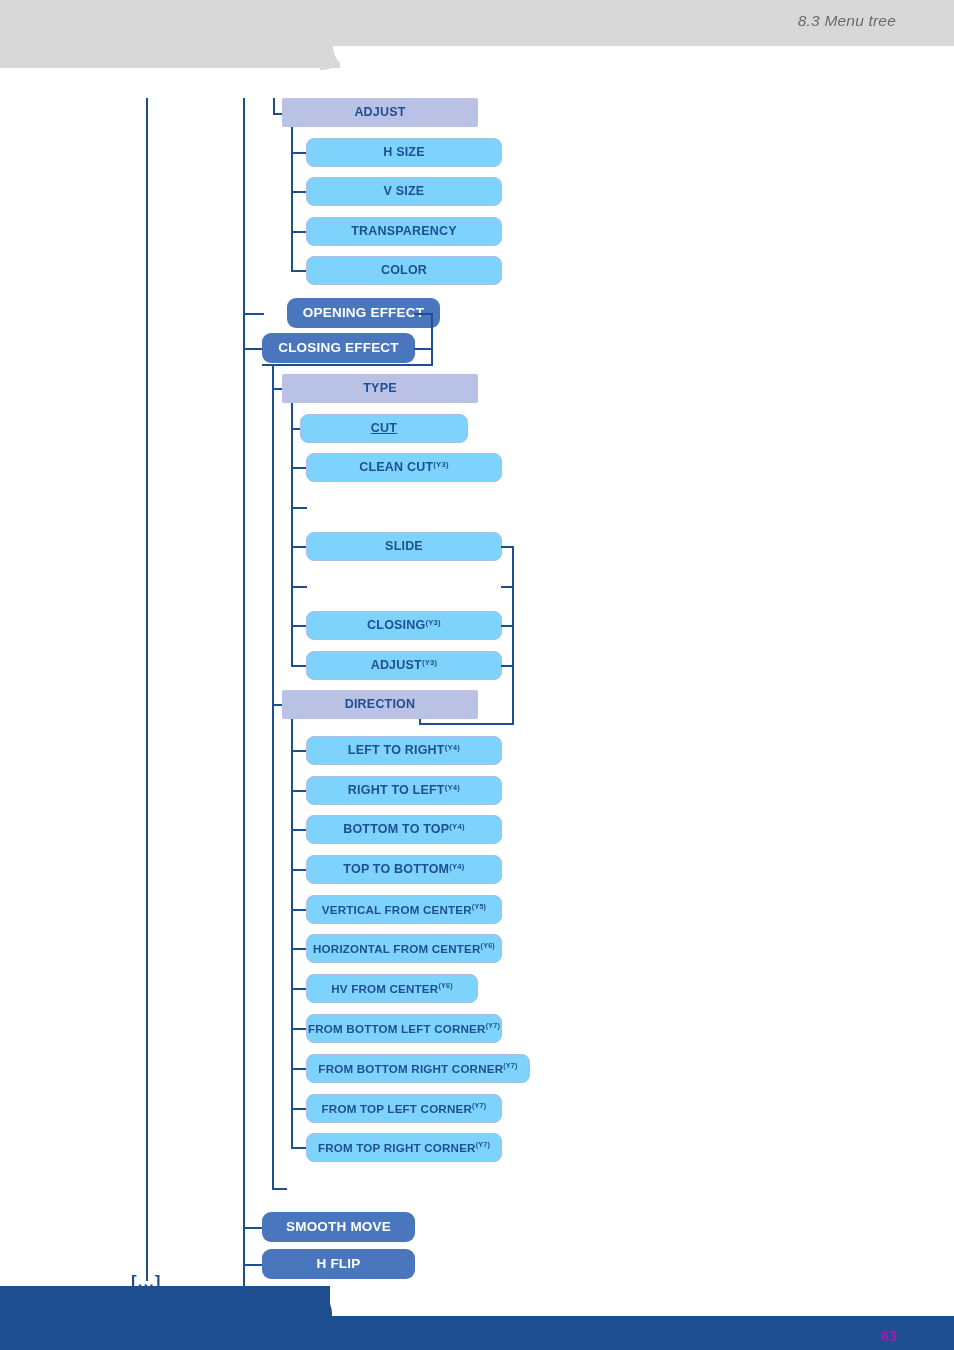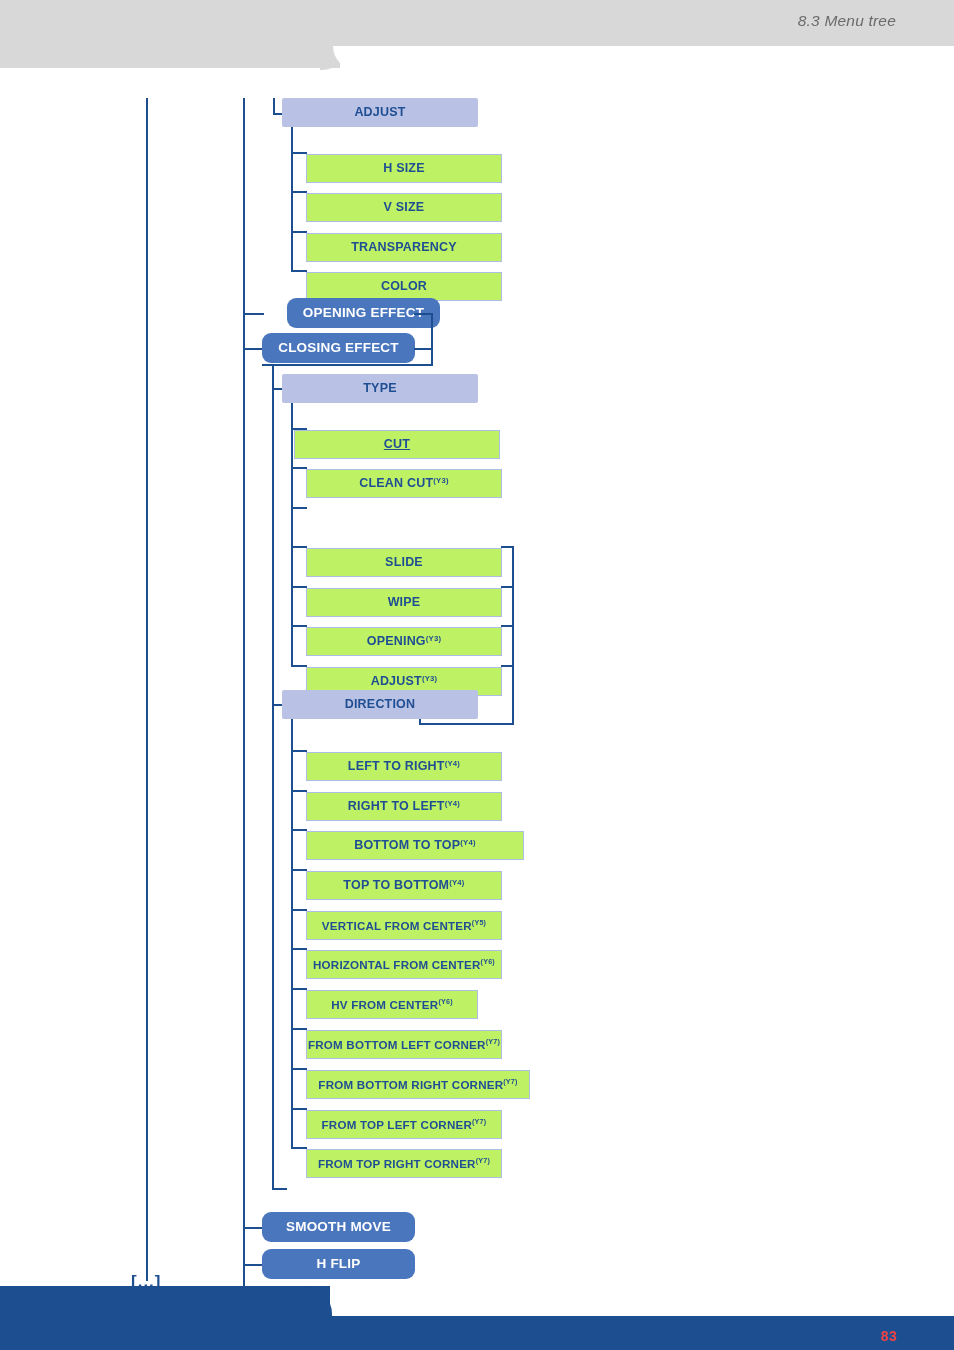--- a/index.html
+++ b/index.html
@@ -78,21 +78,21 @@
   .ftr-curve-b {
     position: absolute;
     left: 330px; bottom: 34px;
     width: 28px; height: 30px;
     background: #ffffff;
     border-bottom-left-radius: 28px;
   }
   .page-num {
     position: absolute;
     right: 57px; bottom: 6px;
-    color: #ef4444;
+    color: #a21caf;
     font-size: 14px;
     font-weight: bold;
     letter-spacing: .3px;
   }
 
   
   .tree {
     position: absolute;
     left: 0; top: 0;
     width: 954px; height: 1350px;
@@ -143,27 +143,26 @@
   
   .node.lav {
     background: #b9c2e4;
     color: #1f4e93;
     border-radius: 2px;
     font-size: 12.5px;
     height: 29px;
   }
   
   .node.leaf {
-    background: #bef264;
+    background: #7dd3fc;
     color: #1f4e93;
     border: 1.4px solid #aebde3;
-    border-radius: 0;
+    border-radius: 8px;
     font-size: 12.5px;
     height: 29px;
-    margin-top: 16px;
   }
   .node.leaf.tight { font-size: 11.6px; }
 
   .ellipsis {
     position: absolute;
     color: #1d4e8f;
     font-weight: bold;
     font-size: 17px;
     letter-spacing: 1px;
   }
@@ -236,38 +235,34 @@
 
     <div class="vline" style="left:291px; top:403px; height:263px;"></div>
     <div class="hline" style="left:291px; top:428px; width:16px;"></div>
     <div class="hline" style="left:291px; top:467px; width:16px;"></div>
     <div class="hline" style="left:291px; top:507px; width:16px;"></div>
     <div class="hline" style="left:291px; top:546px; width:16px;"></div>
     <div class="hline" style="left:291px; top:586px; width:16px;"></div>
     <div class="hline" style="left:291px; top:625px; width:16px;"></div>
     <div class="hline" style="left:291px; top:665px; width:16px;"></div>
 
-    <div class="node leaf" style="left:294px; top:414px; width:206px;text-decoration:underline;">
+    <div class="node leaf" style="left:300px; top:414px; width:168px;text-decoration:underline;">
       <span>CUT</span>
         <span class="sup"></span>
     </div>
     <div class="node leaf" style="left:306px; top:453px; width:196px;">
       <span>CLEAN CUT</span>
         <span class="sup">(Y3)</span>
     </div>
     <div class="node leaf" style="left:306px; top:532px; width:196px;">
       <span>SLIDE</span>
         <span class="sup"></span>
     </div>
-    <div class="node leaf" style="left:306px; top:572px; width:196px;">
-      <span>WIPE</span>
-        <span class="sup"></span>
-    </div>
     <div class="node leaf" style="left:306px; top:611px; width:196px;">
-      <span>OPENING</span>
+      <span>CLOSING</span>
         <span class="sup">(Y3)</span>
     </div>
     <div class="node leaf" style="left:306px; top:651px; width:196px;">
       <span>ADJUST</span>
         <span class="sup">(Y3)</span>
     </div>
 
     <div class="hline" style="left:501px; top:546px; width:13px;"></div>
     <div class="hline" style="left:501px; top:586px; width:13px;"></div>
     <div class="hline" style="left:501px; top:625px; width:13px;"></div>
@@ -294,21 +289,21 @@
     <div class="hline" style="left:291px; top:1147px; width:16px;"></div>
 
     <div class="node leaf" style="left:306px; top:736px; width:196px;">
       <span>LEFT TO RIGHT</span>
         <span class="sup">(Y4)</span>
     </div>
     <div class="node leaf" style="left:306px; top:776px; width:196px;">
       <span>RIGHT TO LEFT</span>
         <span class="sup">(Y4)</span>
     </div>
-    <div class="node leaf" style="left:306px; top:815px; width:218px;">
+    <div class="node leaf" style="left:306px; top:815px; width:196px;">
       <span>BOTTOM TO TOP</span>
         <span class="sup">(Y4)</span>
     </div>
     <div class="node leaf" style="left:306px; top:855px; width:196px;">
       <span>TOP TO BOTTOM</span>
         <span class="sup">(Y4)</span>
     </div>
     <div class="node leaf tight" style="left:306px; top:895px; width:196px;">
       <span>VERTICAL FROM CENTER</span>
         <span class="sup">(Y5)</span>

